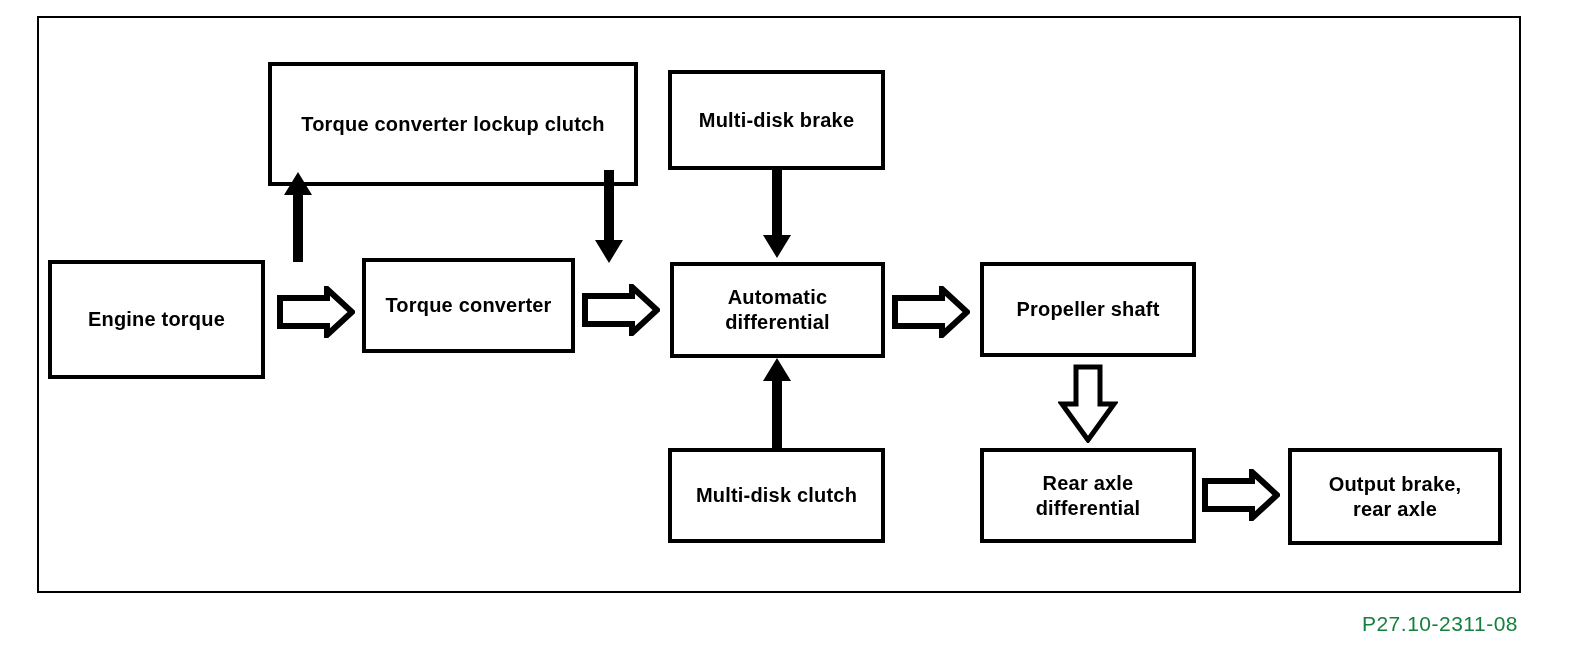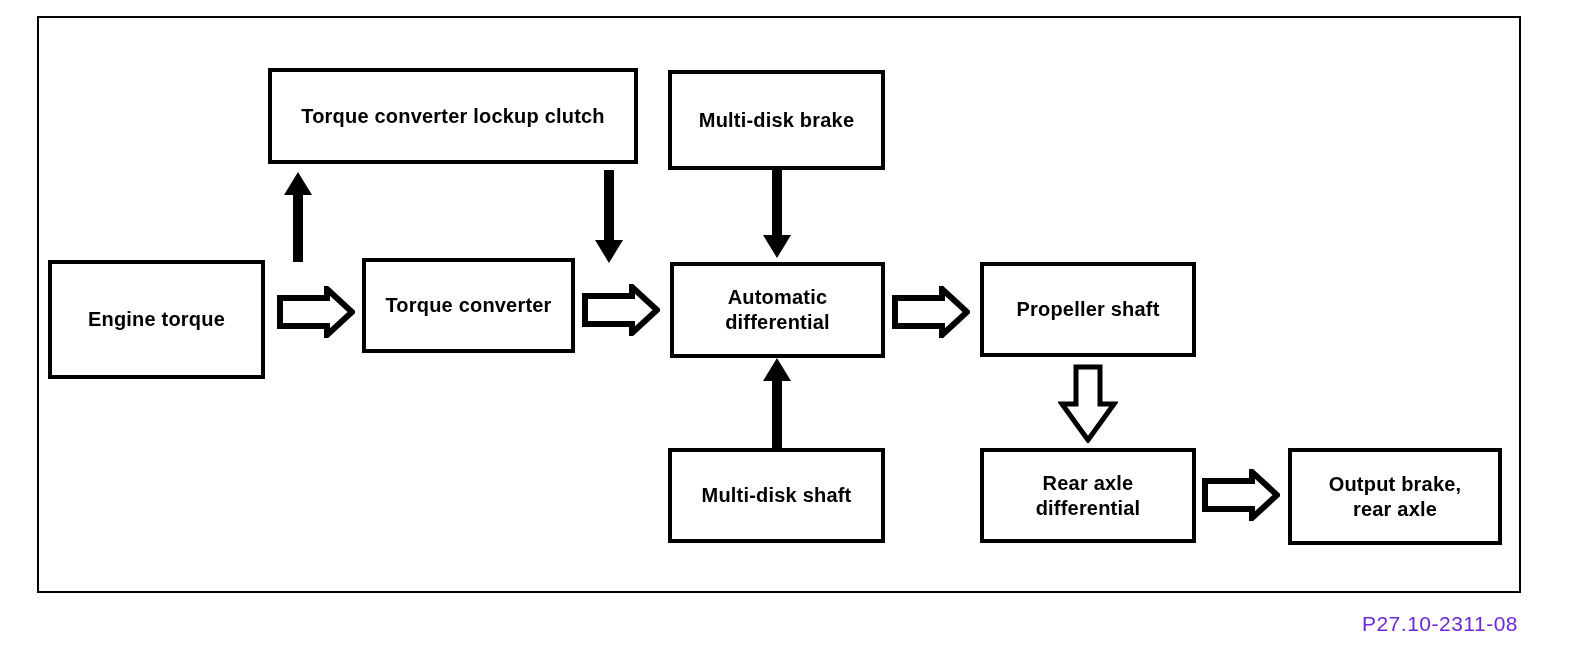--- a/index.html
+++ b/index.html
@@ -36,21 +36,21 @@
     text-align: center;
     font-weight: bold;
     font-size: 20px;
     color: #000000;
     line-height: 1.25;
     letter-spacing: 0.2px;
   }
   .node .lbl { display: inline-block; }
   
   .n-engine  { left: 48px;   top: 260px; width: 217px; height: 119px;  }
-  .n-lockup  { left: 268px;  top: 68px;  width: 370px; height: 96px;  }
+  .n-lockup  { left: 268px;  top: 62px;  width: 370px; height: 124px;  }
   .n-tconv   { left: 362px;  top: 258px; width: 213px; height: 95px;  }
   .n-brake   { left: 668px;  top: 70px;  width: 217px; height: 100px; }
   .n-at      { left: 670px;  top: 262px; width: 215px; height: 96px;  }
   .n-clutch  { left: 668px;  top: 448px; width: 217px; height: 95px;  }
   .n-prop    { left: 980px;  top: 262px; width: 216px; height: 95px;  }
   .n-diff    { left: 980px;  top: 448px; width: 216px; height: 95px;  }
   .n-out     { left: 1288px; top: 448px; width: 214px; height: 97px;  }
   
   .n-at .lbl   { max-width: 150px; }
   .n-diff .lbl { max-width: 130px; }
@@ -67,21 +67,21 @@
   .up2 { left: 762px;  top: 358px; }
   .dn3 { left: 1058px; top: 364px; }
   .code-label {
     position: absolute;
     left: 1200px;
     top: 612px;
     width: 318px;
     text-align: right;
     font-size: 21px;
     font-weight: normal;
-    color: #6d28d9;
+    color: #15803d;
     letter-spacing: 0.5px;
   }
 </style>
 </head>
 <body>
 
 <div class="canvas">
 
   <div class="frame"></div>
 
@@ -94,21 +94,21 @@
   <div class="node n-tconv">
     <span class="lbl">Torque converter</span>
   </div>
   <div class="node n-brake">
     <span class="lbl">Multi-disk brake</span>
   </div>
   <div class="node n-at">
     <span class="lbl">Automatic differential</span>
   </div>
   <div class="node n-clutch">
-    <span class="lbl">Multi-disk shaft</span>
+    <span class="lbl">Multi-disk clutch</span>
   </div>
   <div class="node n-diff">
     <span class="lbl">Rear axle differential</span>
   </div>
   <div class="node n-prop">
     <span class="lbl">Propeller shaft</span>
   </div>
   <div class="node n-out">
     <span class="lbl">Output brake, rear axle</span>
   </div>

